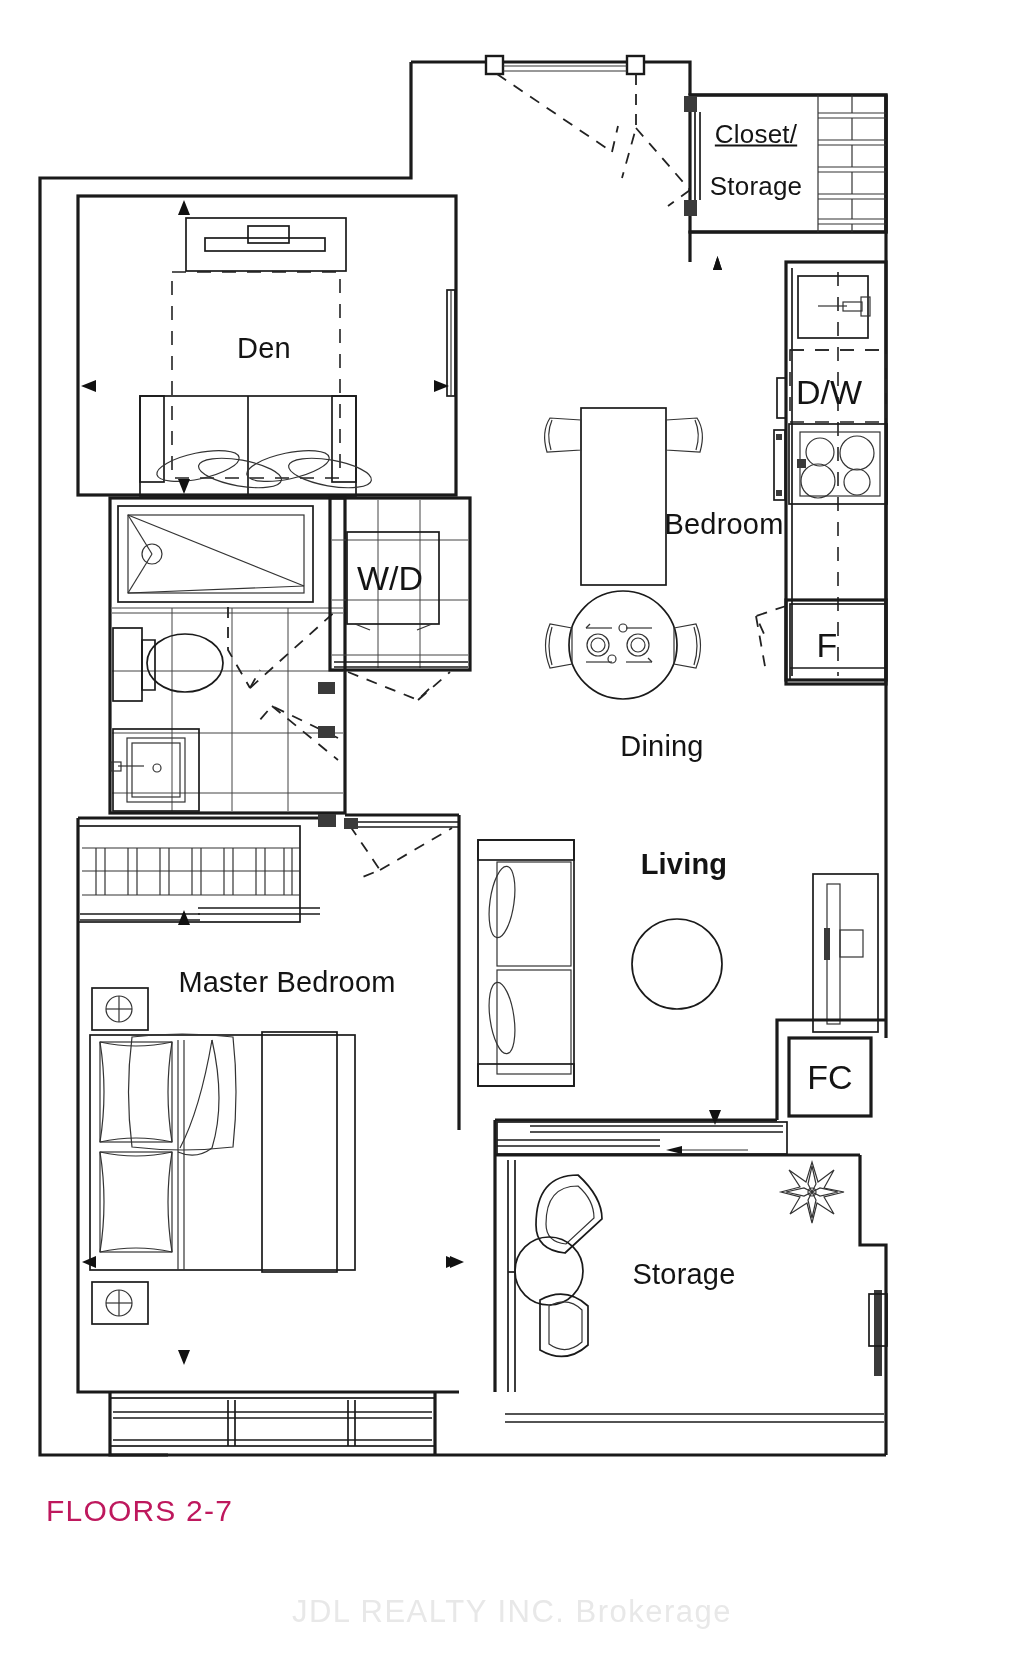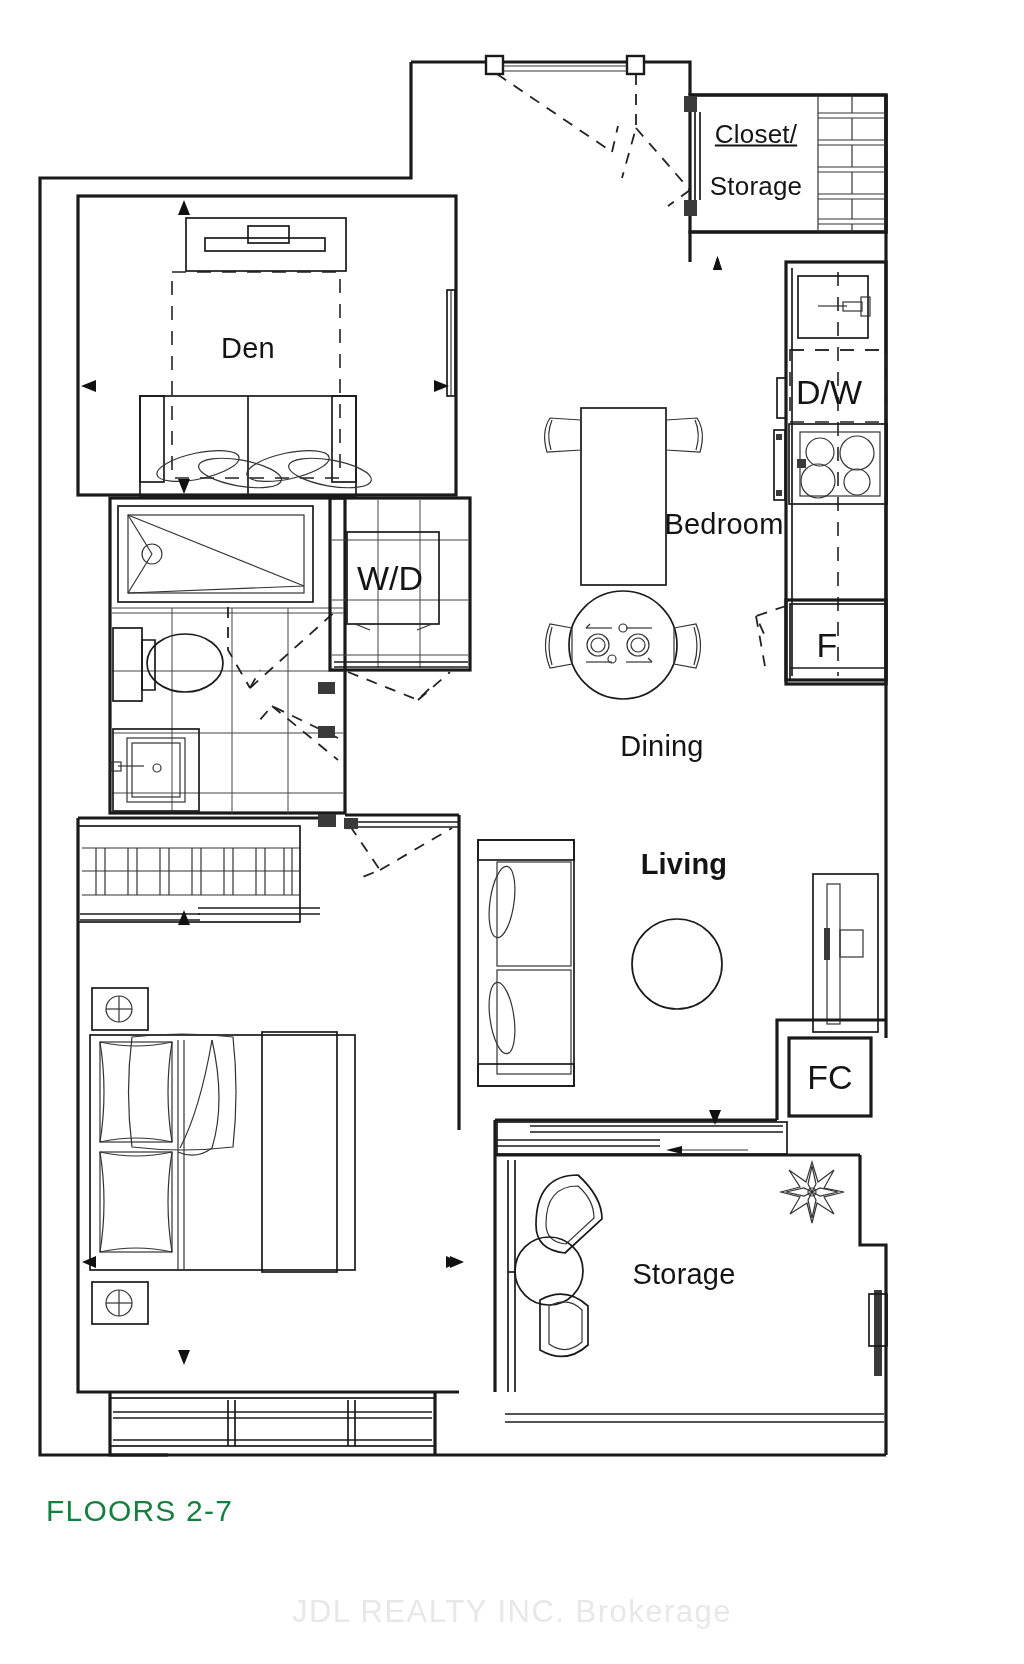--- a/index.html
+++ b/index.html
@@ -34,21 +34,21 @@
     transform:translate(-50%,-50%);
     white-space:nowrap;
     pointer-events:none;
   }
   #floors-caption{
     position:absolute;
     left:46px;top:1494px;
     font-family:"Liberation Sans", sans-serif;
     font-size:30px;
     letter-spacing:1.2px;
-    color:#15803d;
+    color:#be185d;
   }
   #watermark{
     position:absolute;
     left:50%;top:1594px;
     transform:translateX(-50%);
     font-family:"Liberation Sans", sans-serif;
     font-size:31px;
     letter-spacing:1.5px;
     color:#e8e8e8;
     white-space:nowrap;
@@ -480,26 +480,27 @@
     </g>
 
     <rect class="blk" x="874" y="1290" width="8" height="86"></rect>
     <rect class="wt" x="869" y="1294" width="18" height="52"></rect>
 
     <polygon class="arrow" points="450,1256 450,1268 464,1262"></polygon>
   </g>
 
 </svg>
 
-<div class="room-label lbl-lg" style="left:248px;top:348px;">Den</div>
+<div class="room-label lbl-lg" style="left:264px;top:348px;">Den</div>
 <div class="room-label lbl-md" style="left:756px;top:134px;text-decoration:underline;">Closet/</div>
 <div class="room-label lbl-md" style="left:756px;top:186px;">Storage</div>
 <div class="room-label lbl-lg" style="left:724px;top:524px;">Bedroom</div>
 <div class="room-label lbl-lg" style="left:662px;top:726px;margin-top:20px;">Dining</div>
 <div class="room-label lbl-lg" style="left:684px;top:864px;font-weight:bold;">Living</div>
+<div class="room-label lbl-lg" style="left:287px;top:982px;">Master Bedroom</div>
 <div class="room-label lbl-lg" style="left:684px;top:1274px;">Storage</div>
 
 <div class="appliance-label" style="left:390px;top:578px;">W/D</div>
 <div class="appliance-label" style="left:829px;top:392px;">D/W</div>
 <div class="appliance-label" style="left:827px;top:645px;">F</div>
 <div class="appliance-label" style="left:830px;top:1077px;">FC</div>
 
 <div id="floors-caption">FLOORS 2-7</div>
 <div id="watermark">JDL REALTY INC.  Brokerage</div>
 

